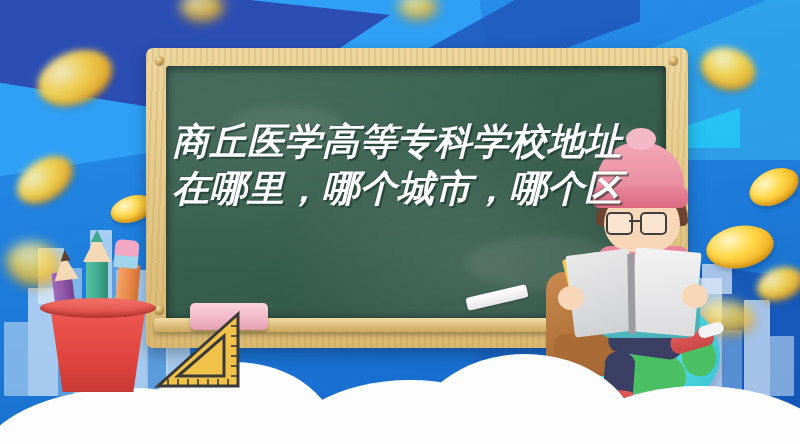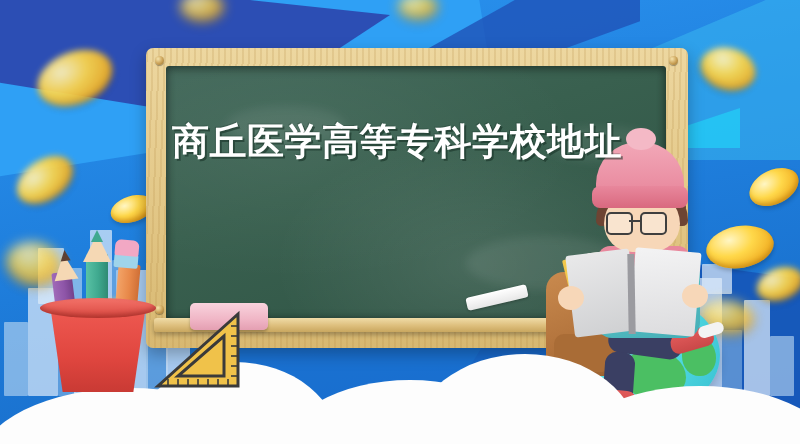--- a/index.html
+++ b/index.html
@@ -1,19 +1,20 @@
 <!DOCTYPE html>
 <html><head>
 <meta charset="utf-8">
 <style>
   html,body{margin:0;padding:0;background:#0d1117;}
   #stage{
     position:relative;width:800px;height:444px;overflow:hidden;
     font-family:"DejaVu Sans","Liberation Sans",sans-serif;
     background:#1a82e8;
+    font-style:italic;
   }
   .abs{position:absolute;}
 
   
   #bg-base{inset:0;background:linear-gradient(170deg,#2b94f0 0%,#1f7fdd 45%,#1667c4 100%);}
   .wedge{position:absolute;}
   #wedge-topleft{
     left:-40px;top:-90px;width:520px;height:230px;background:#2fa0f5;
     transform:rotate(-9deg);
   }
@@ -300,20 +301,21 @@
     </div>
     <div class="screw" style="left:9px;top:8px;"></div>
     <div class="screw" style="right:10px;top:8px;"></div>
     <div class="screw" style="left:9px;bottom:34px;"></div>
     <div class="screw" style="right:10px;bottom:34px;"></div>
     <div id="ledge"></div>
     <div id="eraser"></div>
 
     <div id="headline">
       <span class="ln">商丘医学高等专科学校地址</span>
+      <span class="ln">在哪里，哪个城市，哪个区</span>
     </div>
   </div>
 
   <div class="abs" id="student">
     <div class="s" id="globe-shadow"></div>
     <div class="s" id="globe">
       <div class="land" style="left:10px;top:18px;width:52px;height:44px;"></div>
       <div class="land" style="left:68px;top:8px;width:40px;height:30px;"></div>
       <div class="land" style="left:54px;top:54px;width:62px;height:50px;"></div>
       <div class="land" style="left:0px;top:76px;width:34px;height:30px;"></div>

